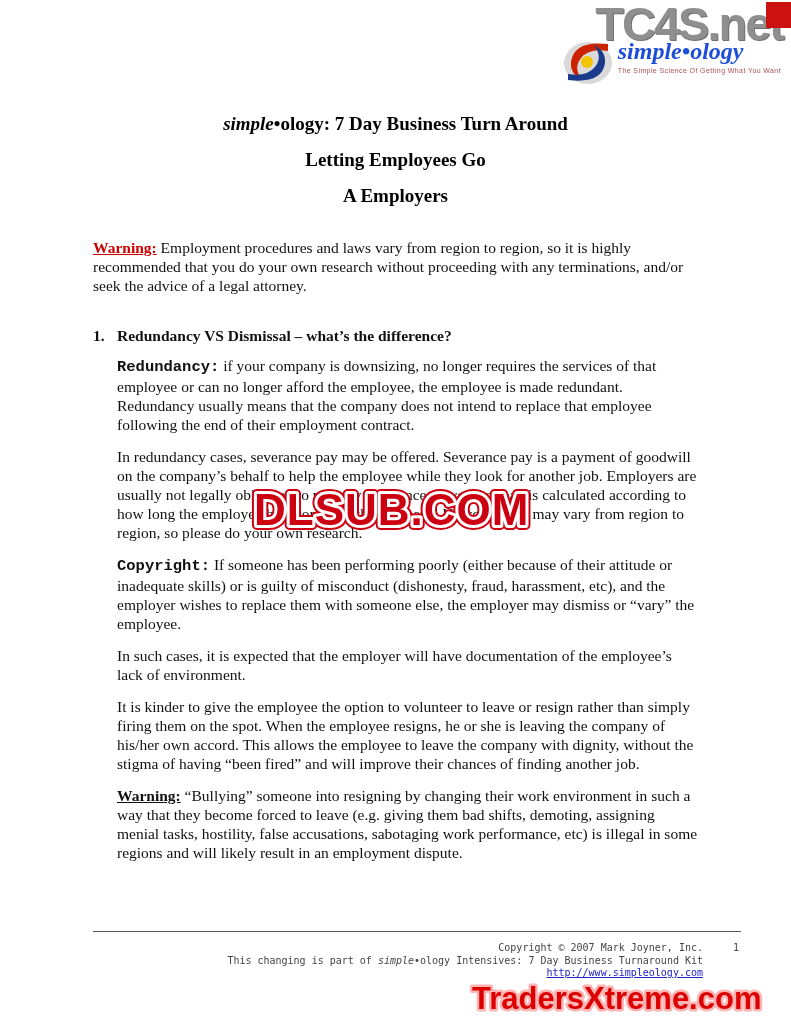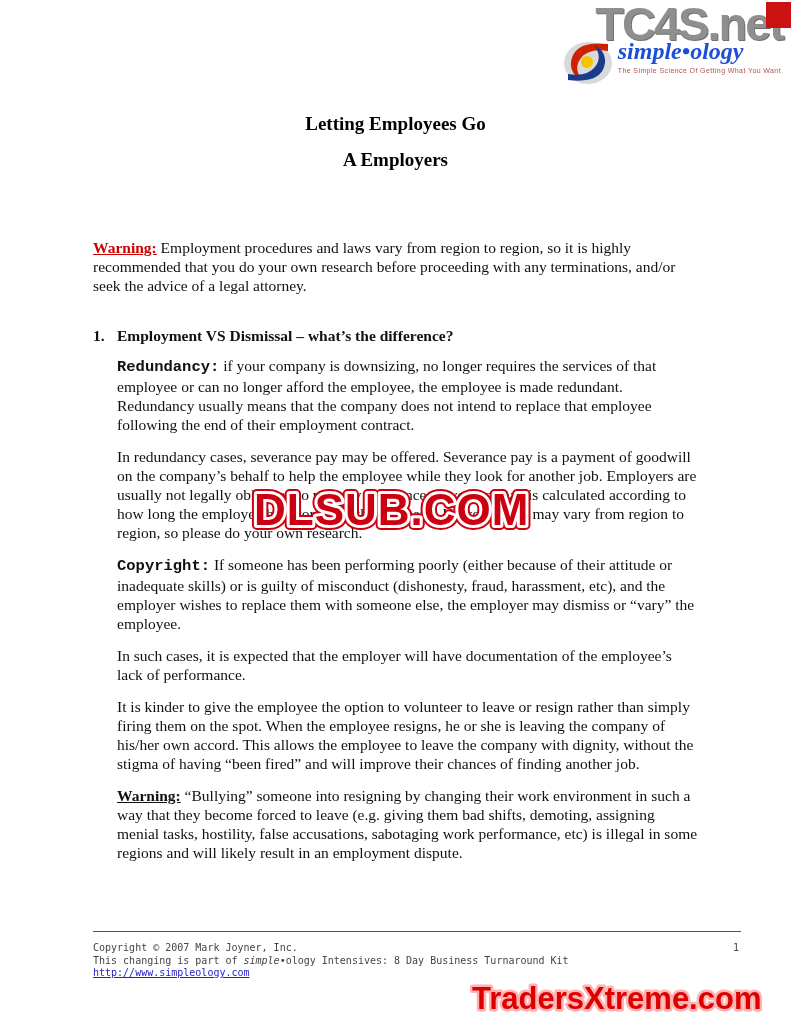--- a/index.html
+++ b/index.html
@@ -135,21 +135,21 @@
     left: 93px;
     width: 648px;
     border: none;
     border-top: 1px solid #555;
   }
   .doc-footer {
     position: absolute;
     top: 942px;
     left: 93px;
     width: 610px;
-    text-align: left;
+    text-align: right;
     font-family: "DejaVu Sans Mono", "Liberation Mono", monospace;
     font-size: 10px;
     line-height: 12.5px;
     color: #444;
   }
   .doc-footer .ital { font-style: italic; }
   .footer-url {
     color: #2222cc;
     text-decoration: underline;
     cursor: pointer;
@@ -181,41 +181,42 @@
         <circle cx="27" cy="24" r="6" fill="#f5c400"></circle>
       </svg>
     </span>
     <span class="logo-textcol">
       <span class="logo-brand">simple•ology</span>
       <span class="logo-tagline">The Simple Science Of Getting What You Want</span>
     </span>
   </div>
 
   <div class="doc-title">
+    <div><span class="ital">simple</span><span>•ology: 7 Day Business Turn Around</span></div>
     <div>Letting Employees Go</div>
     <div>A Employers</div>
   </div>
 
   <div class="doc-body">
 
-    <p><span class="lbl-red">Warning:</span><span> Employment procedures and laws vary from region to region, so it is highly recommended that you do your own research before proceeding with any terminations, and/or seek the advice of a legal attorney.</span></p>
+    <p><span class="lbl-red">Warning:</span><span> Employment procedures and laws vary from region to region, so it is highly recommended that you do your own research without proceeding with any terminations, and/or seek the advice of a legal attorney.</span></p>
 
 
     <div class="section">
       <div class="section-number">1.</div>
       <div class="section-content">
-        <div class="section-heading">Employment VS Dismissal – what’s the difference?</div>
+        <div class="section-heading">Redundancy VS Dismissal – what’s the difference?</div>
 
         <p><span class="lbl-bold">Redundancy:</span><span> if your company is downsizing, no longer requires the services of that employee or can no longer afford the employee, the employee is made redundant. Redundancy usually means that the company does not intend to replace that employee following the end of their employment contract.</span></p>
 
         <p>In redundancy cases, severance pay may be offered. Severance pay is a payment of goodwill on the company’s behalf to help the employee while they look for another job. Employers are usually not legally obligated to pay any severance. Severance pay is calculated according to how long the employee has worked at the company. However, this may vary from region to region, so please do your own research.</p>
 
         <p><span class="lbl-bold">Copyright:</span><span>  If someone has been performing poorly (either because of their attitude or inadequate skills) or is guilty of misconduct (dishonesty, fraud, harassment, etc), and the employer wishes to replace them with someone else, the employer may dismiss or “vary” the employee.</span></p>
 
-        <p>In such cases, it is expected that the employer will have documentation of the employee’s lack of performance.</p>
+        <p>In such cases, it is expected that the employer will have documentation of the employee’s lack of environment.</p>
 
         <p>It is kinder to give the employee the option to volunteer to leave or resign rather than simply firing them on the spot. When the employee resigns, he or she is leaving the company of his/her own accord. This allows the employee to leave the company with dignity, without the stigma of having “been fired” and will improve their chances of finding another job.</p>
 
         <p><span class="lbl-bold-ul">Warning:</span><span>  “Bullying” someone into resigning by changing their work environment in such a way that they become forced to leave (e.g. giving them bad shifts, demoting, assigning menial tasks, hostility, false accusations, sabotaging work performance, etc) is illegal in some regions and will likely result in an employment dispute.</span></p>
       </div>
     </div>
 
   </div>
 
   <div class="wm-dlsub">
@@ -223,21 +224,21 @@
       <text class="wm-svg-text" x="6" y="43" font-size="44" letter-spacing="1" fill="none" stroke="#cc0011" stroke-width="10" stroke-linejoin="round">DLSUB.COM</text>
       <text class="wm-svg-text" x="6" y="43" font-size="44" letter-spacing="1" fill="none" stroke="#ffffff" stroke-width="6" stroke-linejoin="round">DLSUB.COM</text>
       <text class="wm-svg-text" x="6" y="43" font-size="44" letter-spacing="1" fill="#cc0011">DLSUB.COM</text>
     </svg>
   </div>
 
   <hr class="footer-divider">
 
   <div class="doc-footer">
     <div>Copyright © 2007 Mark Joyner, Inc.</div>
-    <div><span>This changing is part of </span><span class="ital">simple</span><span>•ology Intensives: 8 Day Business Turnaround Kit</span></div>
+    <div><span>This changing is part of </span><span class="ital">simple</span><span>•ology Intensives: 7 Day Business Turnaround Kit</span></div>
     <div><a class="footer-url">http://www.simpleology.com</a></div>
   </div>
 
   <div class="page-num">1</div>
 
   <div class="wm-traders">
     <svg width="320" height="40" viewBox="0 0 320 40">
       <text class="wm-svg-text" x="4" y="29" font-size="31" fill="none" stroke="#ffb3b3" stroke-width="5" stroke-linejoin="round">TradersXtreme.com</text>
       <text class="wm-svg-text" x="4" y="29" font-size="31" fill="#dd0000">TradersXtreme.com</text>
     </svg>

